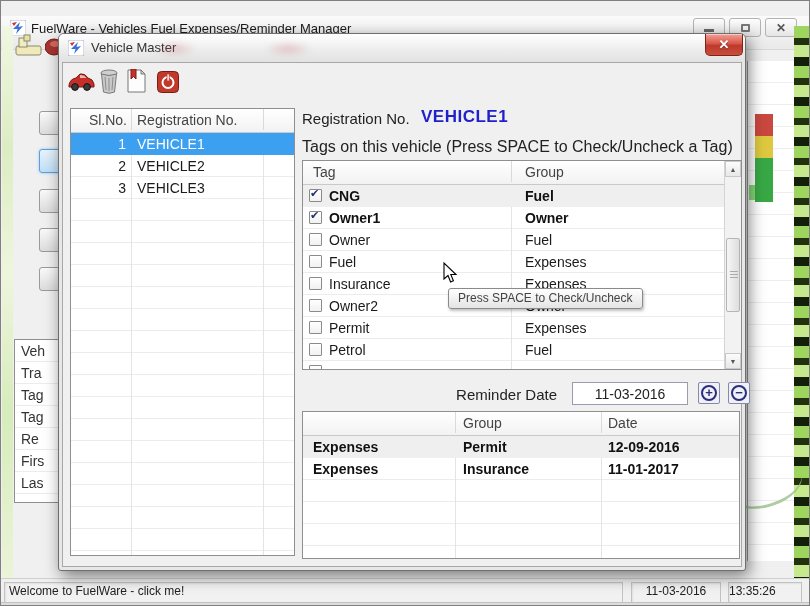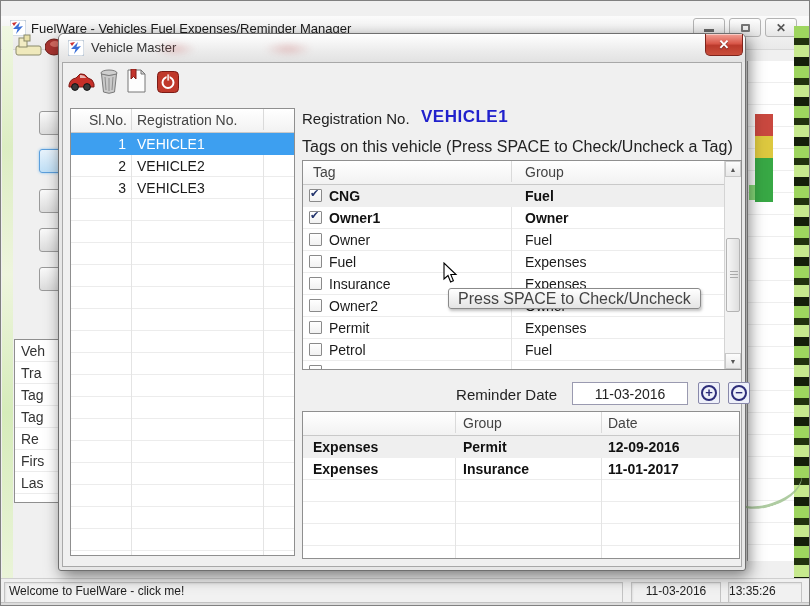--- a/index.html
+++ b/index.html
@@ -85,21 +85,21 @@
   .pmbtn .circle{width:16px;height:16px;border:2px solid #2d2d7a;border-radius:50%;color:#2d2d7a;font-size:13px;font-weight:bold;line-height:12px;text-align:center}
 
   
   .rrow{position:relative;height:22px;font-size:14px;font-weight:bold;color:#111}
   .rrow.alt{background:#efefef}
   .rrow .c1{position:absolute;left:10px;line-height:22px}
   .rrow .c2{position:absolute;left:160px;line-height:22px}
   .rrow .c3{position:absolute;left:305px;line-height:22px}
 
   
-  .tooltip{left:447px;top:287px;height:21px;padding:0 9px;border:1px solid #8a8a8a;border-radius:3px;background:linear-gradient(#ffffff,#e4e4e4);font-size:16px;color:#444;line-height:19px;box-shadow:1px 2px 3px rgba(0,0,0,.25);white-space:nowrap;z-index:40}
+  .tooltip{left:447px;top:287px;height:21px;padding:0 9px;border:1px solid #8a8a8a;border-radius:3px;background:linear-gradient(#ffffff,#e4e4e4);font-size:12px;color:#444;line-height:19px;box-shadow:1px 2px 3px rgba(0,0,0,.25);white-space:nowrap;z-index:40}
   .cursor{left:442px;top:261px;z-index:50}
 </style>
 </head>
 <body>
 
 <div id="screen">
 
   <div class="abs main-titlebar">
     <svg class="abs appicon" style="left:9px;top:4px" viewBox="0 0 16 16">
       <rect x="0" y="0" width="16" height="16" rx="2" fill="#ffffff" stroke="#aabbcc"></rect>

